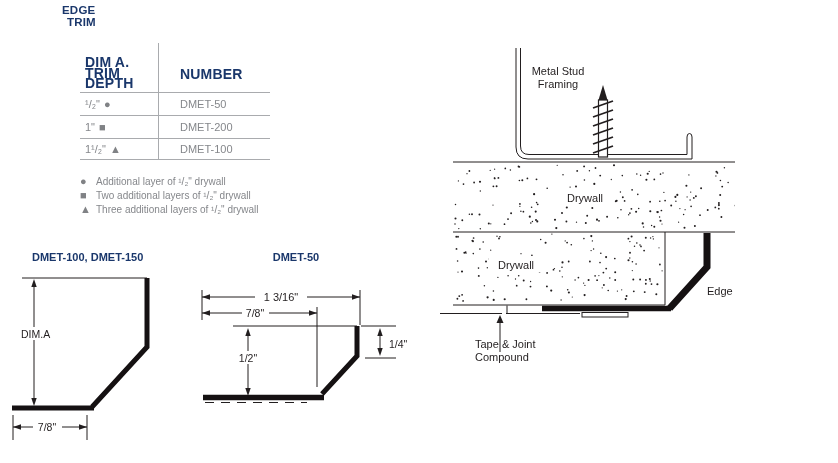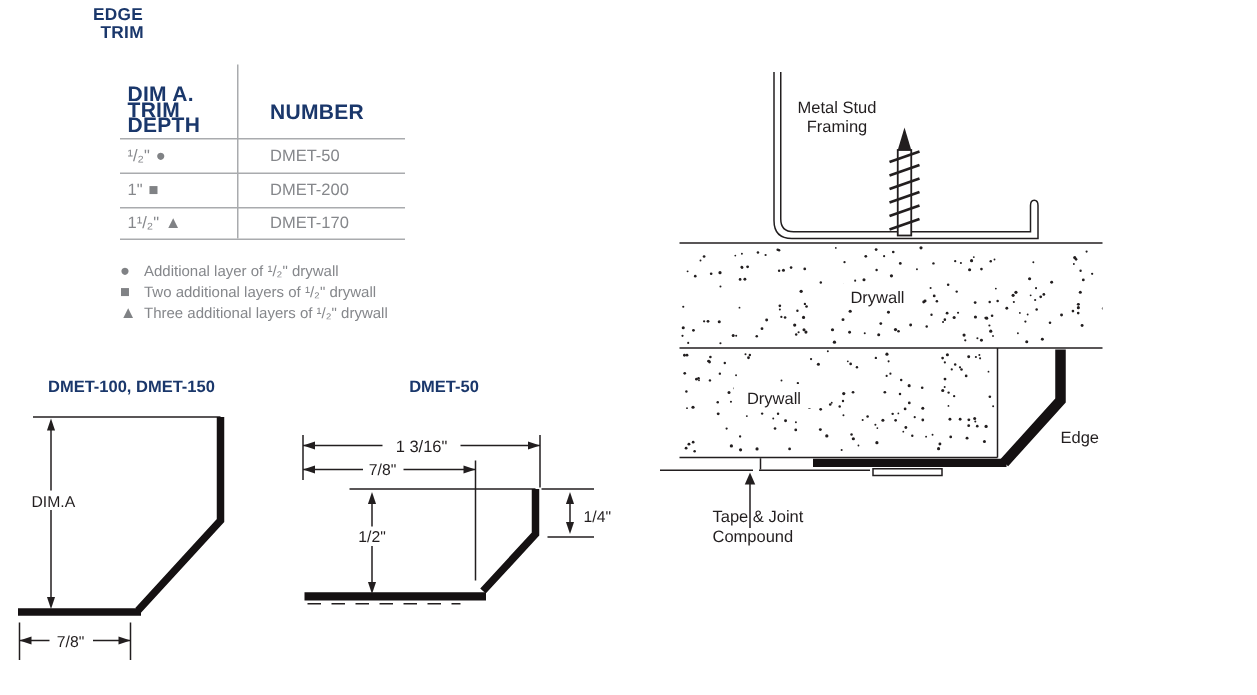--- a/index.html
+++ b/index.html
@@ -55,21 +55,21 @@
     <div class="row">
       <div class="c1"><span>¹/₂"</span><span class="marker">●</span></div>
       <div class="c2">DMET-50</div>
     </div>
     <div class="row">
       <div class="c1"><span>1"</span><span class="marker">■</span></div>
       <div class="c2">DMET-200</div>
     </div>
     <div class="row">
       <div class="c1"><span>1¹/₂"</span><span class="marker">▲</span></div>
-      <div class="c2">DMET-170</div>
+      <div class="c2">DMET-100</div>
     </div>
   </div>
   <div class="abs vdivider"></div>
 
   <div class="abs legend">
     <div class="item">
       <span class="glyph">●</span>
       <span>Additional layer of ¹/₂" drywall</span>
     </div>
     <div class="item">

